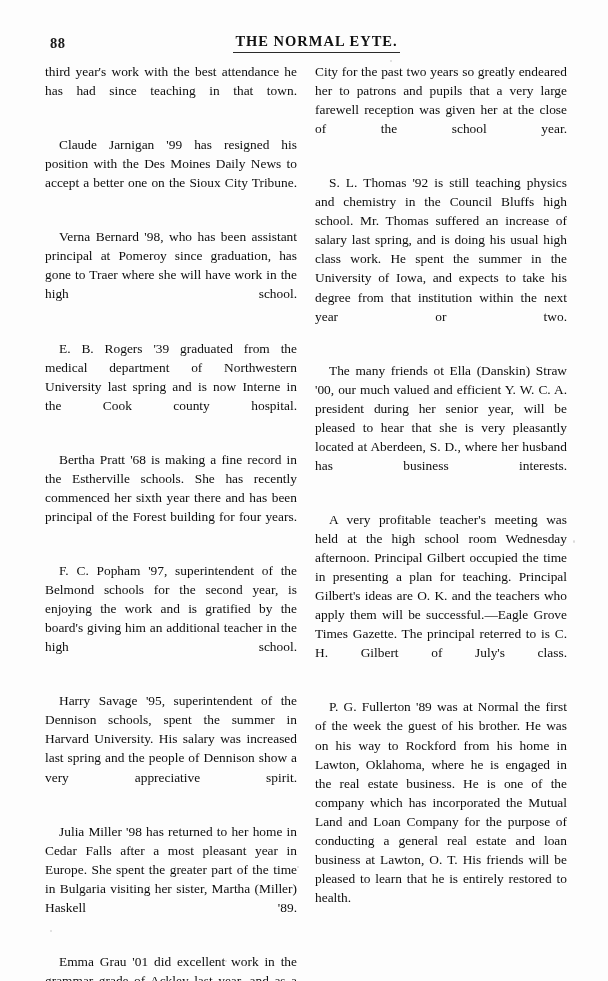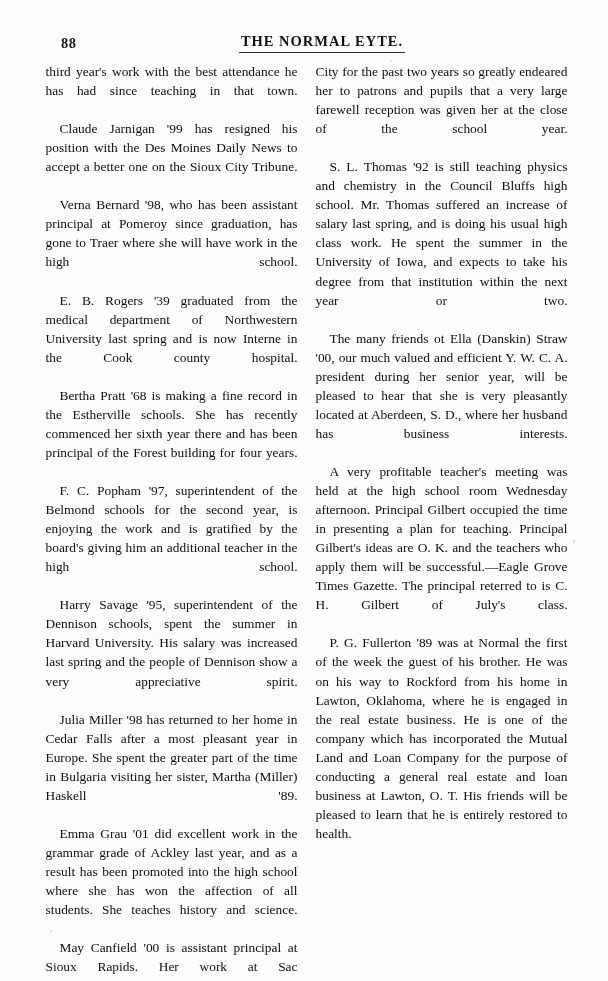--- a/index.html
+++ b/index.html
@@ -20,21 +20,21 @@
   #page {
     position: absolute;
     inset: 0;
     background: #fdfdfd;
   }
 
   
   .running-head {
     position: absolute;
     top: 32px;
-    left: 56px;
+    left: 45px;
     right: 40px;
     height: 24px;
   }
   .folio {
     position: absolute;
     left: 5px;
     top: 3px;
     font-size: 14.5px;
     font-weight: bold;
     letter-spacing: 0.4px;
@@ -61,41 +61,40 @@
 
   
   .columns {
     position: absolute;
     top: 62px;
     left: 45px;
     width: 523px;
     height: 890px;
     display: flex;
     gap: 18px;
-    justify-content: center;
   }
   .column {
     width: 252px;
     flex: 0 0 252px;
   }
   .column p {
     margin: 0;
     font-size: 13.4px;
     line-height: 19.05px;
     text-align: justify;
     text-indent: 14px;
     color: #0d0d0d;
     word-spacing: 0.2px;
     hyphens: manual;
   }
   .column p.cont {
     text-indent: 0;
   }
   .column p + p {
-    margin-top: 0;
+    margin-top: 16px;
   }
   
   .column p::after {
     content: "";
     display: inline-block;
     width: 100%;
   }
 
   
   .speck {

